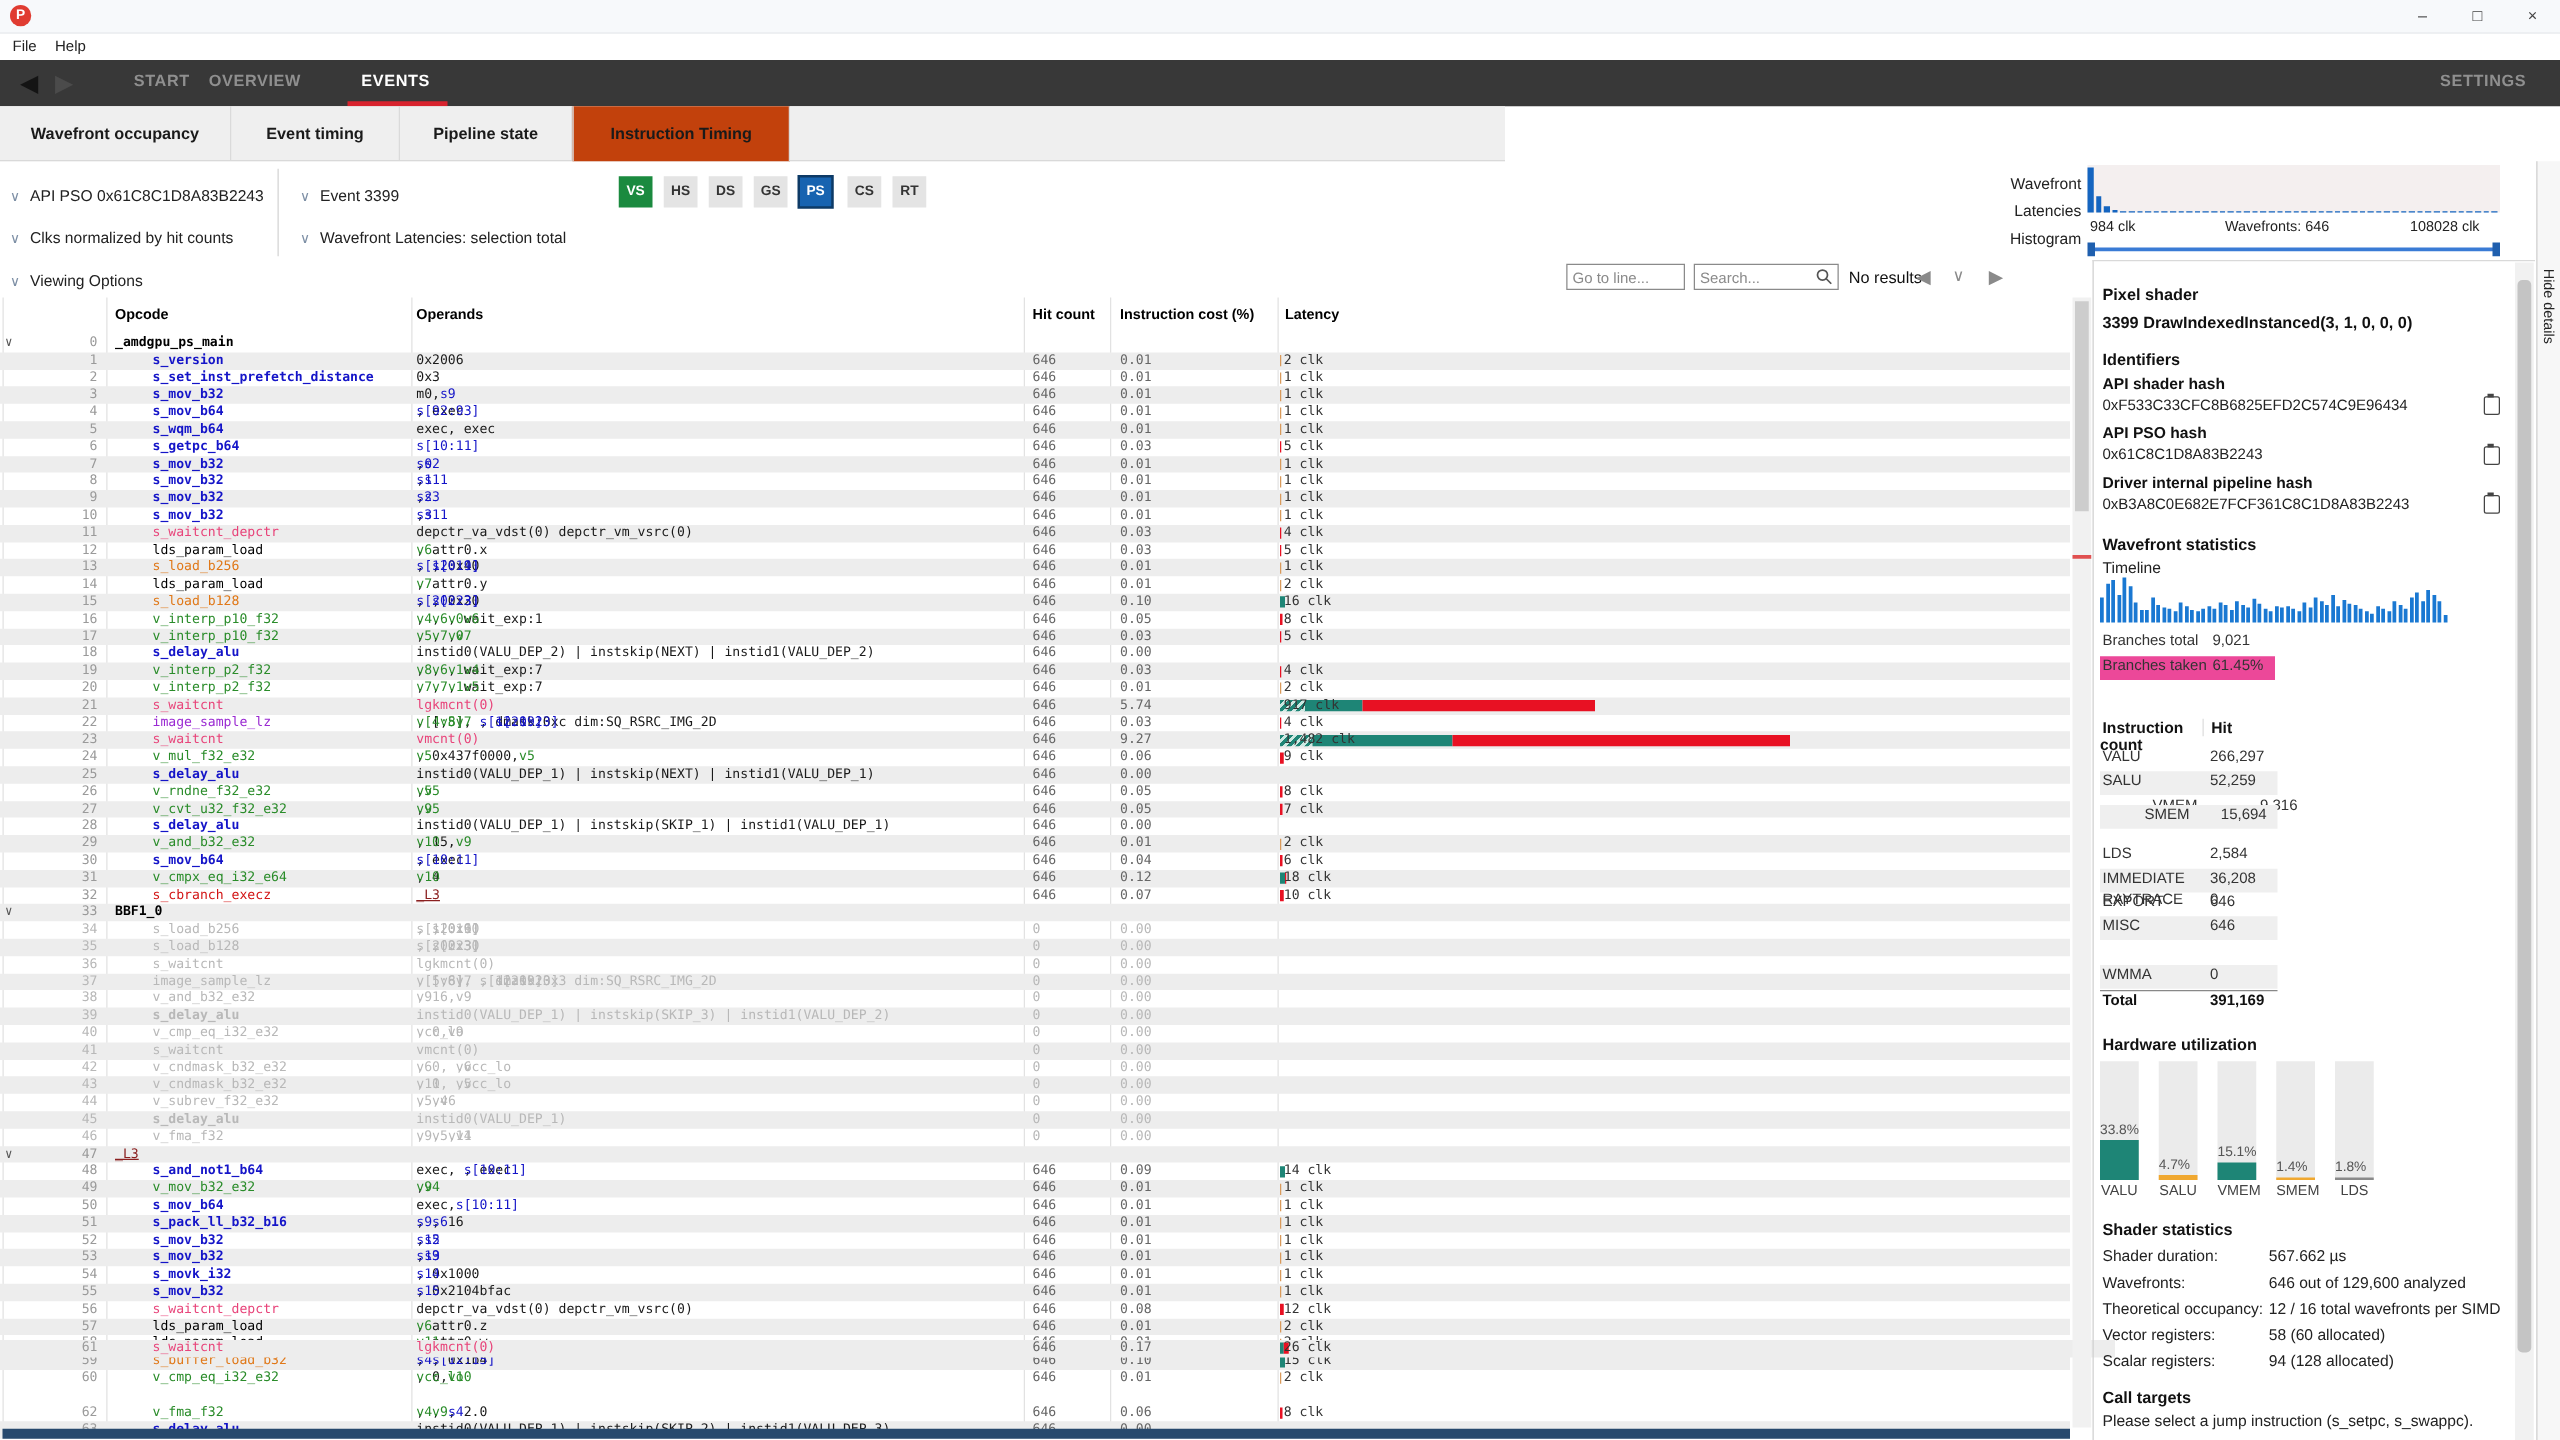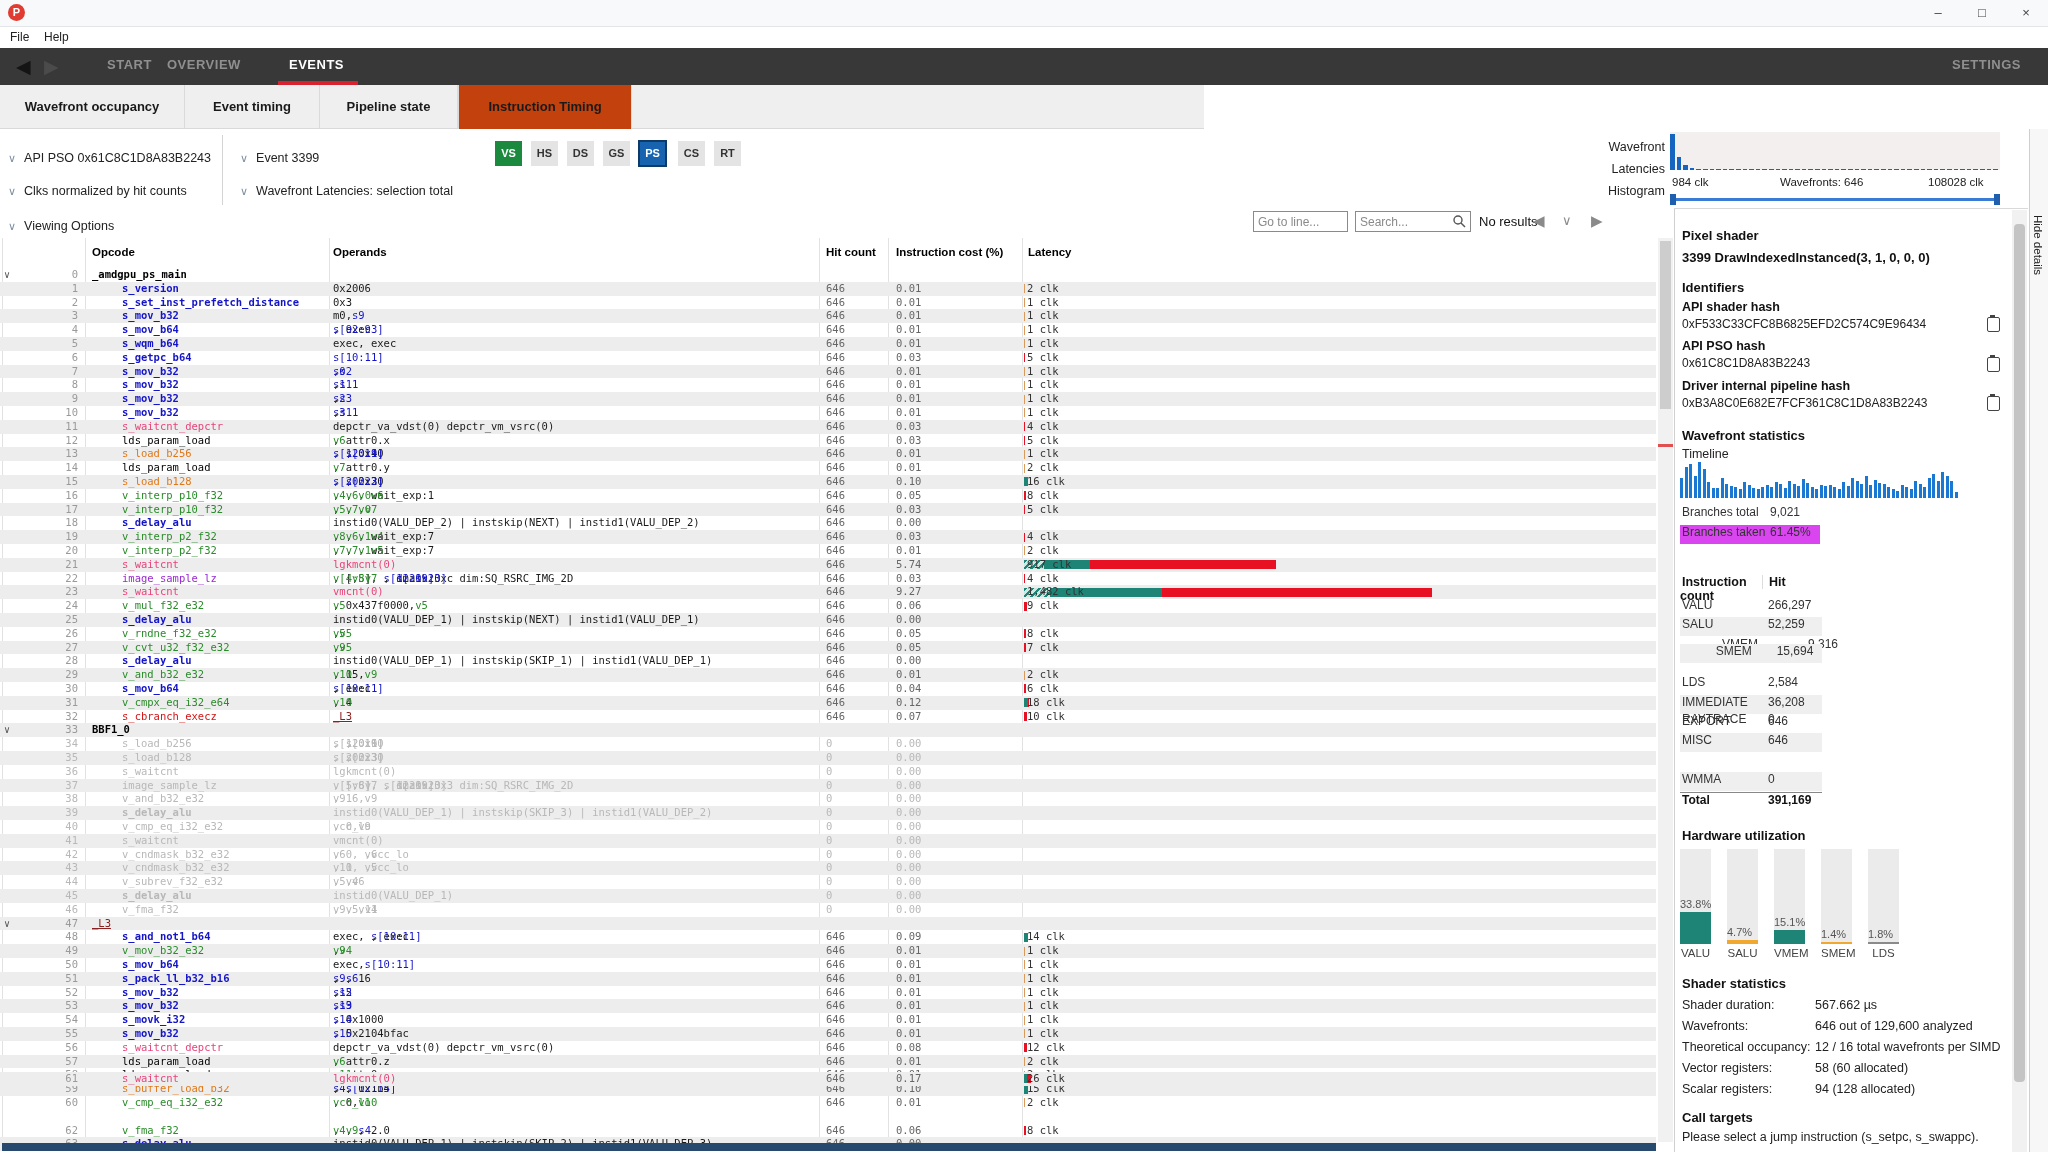--- a/index.html
+++ b/index.html
@@ -857,21 +857,21 @@
       <span class="c-num">60</span>
       <span class="c-op oc-g">v_cmp_eq_i32_e32</span>
       <span class="c-ops"><span class="tv">vcc_lo</span>, 0, <span class="tv">v10</span></span>
       <span class="c-hit">646</span>
       <span class="c-cost">0.01</span>
       <span class="c-lat">
         <div class="seg o" style="width:1px"></div>
         <span class="lab">2 clk</span>
       </span>
     </div>
-    <div class="trow alt" style="top: 804px;">
+    <div class="trow alt" style="top: 804px; padding-left: 36px;">
       <span class="c-num">61</span>
       <span class="c-op oc-p">s_waitcnt</span>
       <span class="c-ops">
         <span class="tw">lgkmcnt(0)</span>
       </span>
       <span class="c-hit">646</span>
       <span class="c-cost">0.17</span>
       <span class="c-lat">
         <div class="seg t" style="width:3px"></div>
         <div class="seg r" style="width:4px"></div>
@@ -980,21 +980,21 @@
     <div class="tl-bar" style="height: 20.16px;"></div>
     <div class="tl-bar" style="height: 23.76px;"></div>
     <div class="tl-bar" style="height: 16.56px;"></div>
     <div class="tl-bar" style="height: 25.92px;"></div>
     <div class="tl-bar" style="height: 21.6px;"></div>
     <div class="tl-bar" style="height: 17.28px;"></div>
     <div class="tl-bar" style="height: 6.48px;"></div>
   </div>
 <div id="branches">
     <div class="abs br-row" style="top: 505px; left: 1680px; width: 140px;"><span style="display:inline-block;width:88px;padding-left:2px;">Branches total</span><span>9,021</span></div>
-    <div class="abs br-row is-row alt" style="top: 525px; left: 1680px; width: 140px; background: #d946ef;"><span style="display:inline-block;width:88px;padding-left:2px;">Branches taken</span><span>61.45%</span></div>
+    <div class="abs br-row is-row alt" style="top: 525px; left: 1680px; width: 140px; background: #ec4899;"><span style="display:inline-block;width:88px;padding-left:2px;">Branches taken</span><span>61.45%</span></div>
   </div>
 
 <div id="inst-stats">
     <div class="abs" style="left: 1680px; top: 575px; width: 142px; font-size: 12.5px; font-weight: bold; color: rgb(17, 17, 17);"><span style="display:inline-block;width:80px;padding-left:2px;">Instruction</span><span style="border-left:1px solid #ddd;padding-left:6px;">Hit count</span></div>
     <div class="abs is-row" style="top: 598px;"><span style="display:inline-block;width:86px;padding-left:2px;">VALU</span><span>266,297</span></div>
     <div class="abs is-row alt" style="top: 617.3px;"><span style="display:inline-block;width:86px;padding-left:2px;">SALU</span><span>52,259</span></div>
     <div class="abs is-row" style="top: 636.6px; margin-left: 40px;"><span style="display:inline-block;width:86px;padding-left:2px;">VMEM</span><span>9,316</span></div>
     <div class="abs is-row alt" style="top: 644px; text-align: center;"><span style="display:inline-block;width:86px;padding-left:2px;">SMEM</span><span>15,694</span></div>
     <div class="abs is-row" style="top: 675.2px;"><span style="display:inline-block;width:86px;padding-left:2px;">LDS</span><span>2,584</span></div>
     <div class="abs is-row alt" style="top: 694.5px;"><span style="display:inline-block;width:86px;padding-left:2px;">IMMEDIATE</span><span>36,208</span></div>

